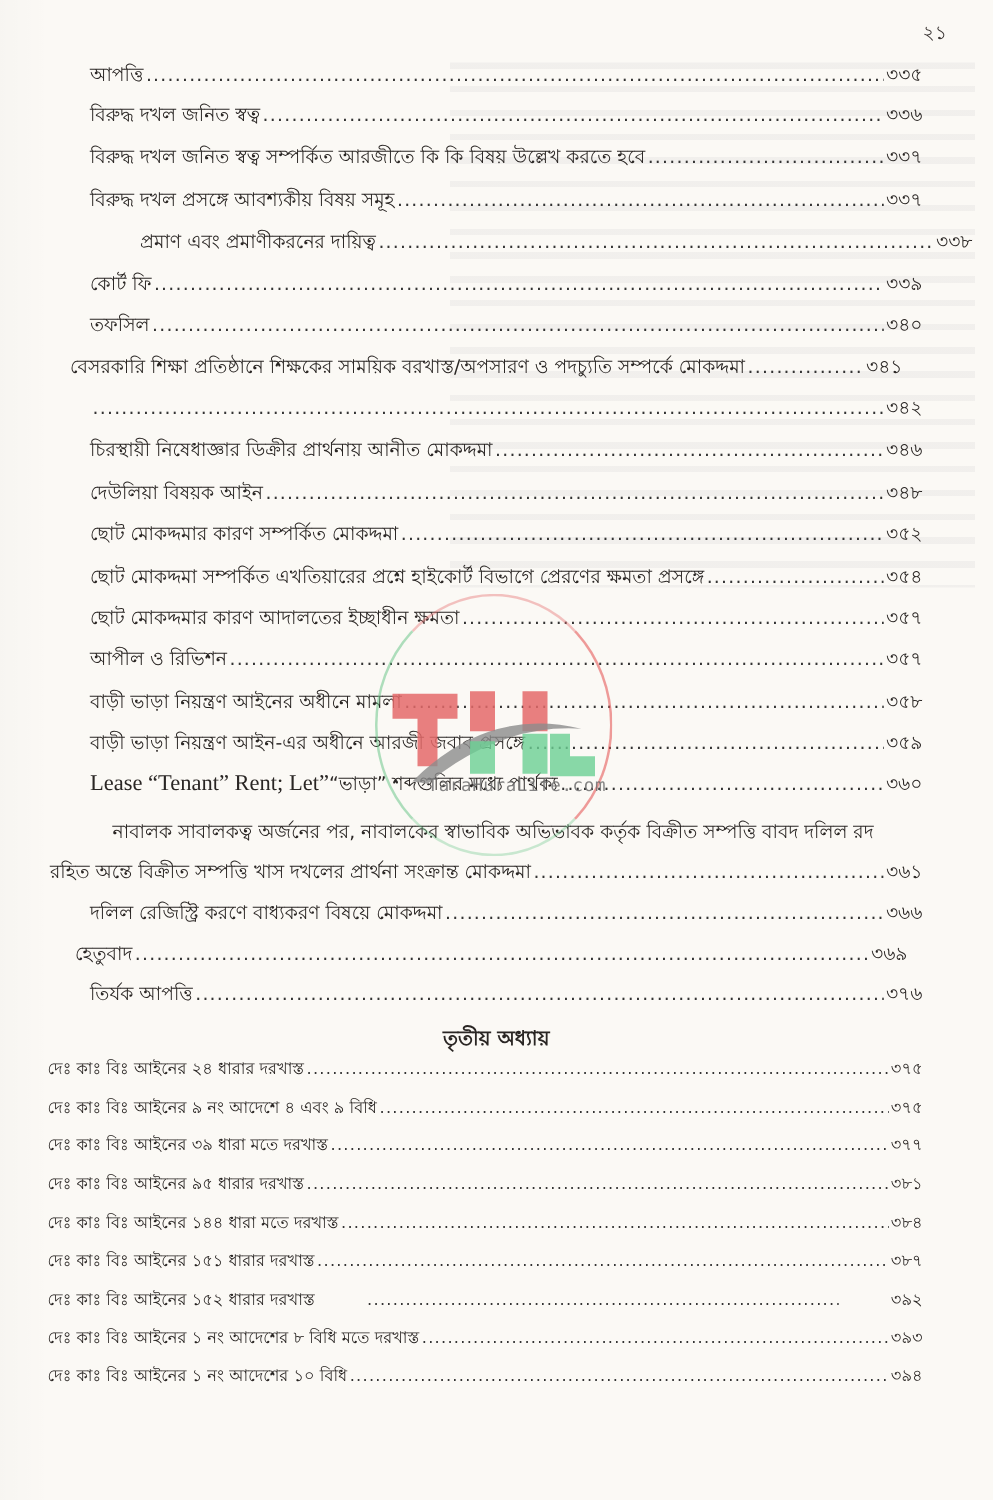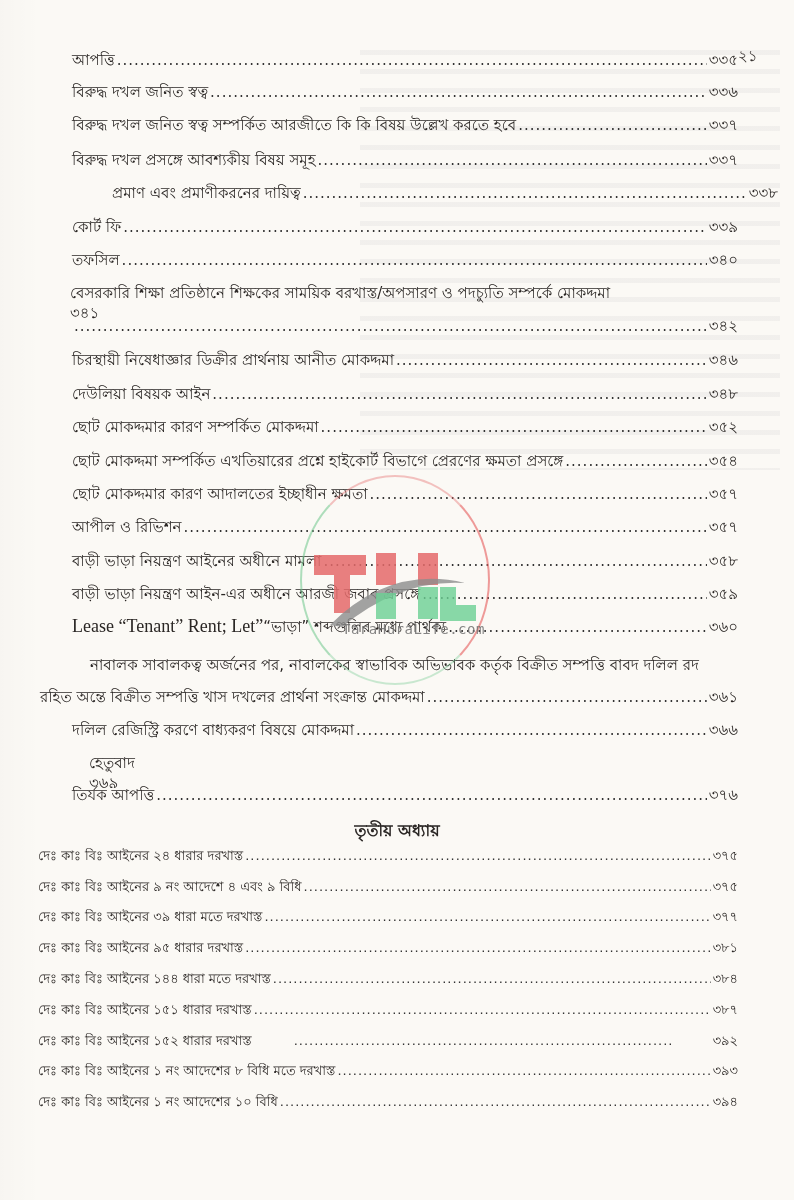--- a/index.html
+++ b/index.html
@@ -34,21 +34,20 @@
         rgba(60,60,80,0.05) 0px, rgba(60,60,80,0.05) 5px,
         rgba(0,0,0,0) 5px, rgba(0,0,0,0) 19px);
       pointer-events: none;
     }
     .page-number {
       position: absolute;
       top: 14px;
       left: 738px;
       font-size: 15px;
       color: #3a3533;
-      margin-top: 30px;
     }
     .toc-row {
       position: absolute;
       display: flex;
       align-items: baseline;
       font-size: 15px;
       white-space: nowrap;
       height: 20px;
       line-height: 20px;
     }
@@ -160,21 +159,21 @@
     <div class="toc-row" style="top:217px; left:72px; width:666px;">
       <span class="title">কোর্ট ফি</span>
       <span class="leader"></span>
       <span class="num">৩৩৯</span>
     </div>
     <div class="toc-row" style="top:250px; left:72px; width:666px;">
       <span class="title">তফসিল</span>
       <span class="leader"></span>
       <span class="num">৩৪০</span>
     </div>
-    <div class="toc-row" style="top:283px; left:68px; width:666px;flex-direction:column;">
+    <div class="toc-row" style="top:283px; left:56px; width:666px;">
       <span class="title">বেসরকারি শিক্ষা প্রতিষ্ঠানে শিক্ষকের সাময়িক বরখাস্ত/অপসারণ ও পদচ্যুতি সম্পর্কে মোকদ্দমা</span>
       <span class="leader"></span>
       <span class="num">৩৪১</span>
     </div>
     <div class="toc-row" style="top:316px; left:72px; width:666px;">
       <span class="leader"></span>
       <span class="num">৩৪২</span>
     </div>
     <div class="toc-row" style="top:350px; left:72px; width:666px;">
       <span class="title">চিরস্থায়ী নিষেধাজ্ঞার ডিক্রীর প্রার্থনায় আনীত মোকদ্দমা</span>
@@ -228,21 +227,21 @@
       <span class="title">রহিত অন্তে বিক্রীত সম্পত্তি খাস দখলের প্রার্থনা সংক্রান্ত মোকদ্দমা</span>
       <span class="leader"></span>
       <span class="num">৩৬১</span>
     </div>
 
     <div class="toc-row" style="top:720px; left:72px; width:666px;">
       <span class="title">দলিল রেজিস্ট্রি করণে বাধ্যকরণ বিষয়ে মোকদ্দমা</span>
       <span class="leader"></span>
       <span class="num">৩৬৬</span>
     </div>
-    <div class="toc-row" style="top:753px; left:87px; width:666px;flex-direction:column;">
+    <div class="toc-row" style="top:753px; left:60px; width:666px;">
       <span class="title">হেতুবাদ</span>
       <span class="leader"></span>
       <span class="num">৩৬৯</span>
     </div>
     <div class="toc-row" style="top:785px; left:72px; width:666px;">
       <span class="title">তির্যক আপত্তি</span>
       <span class="leader"></span>
       <span class="num">৩৭৬</span>
     </div>
   </div>

